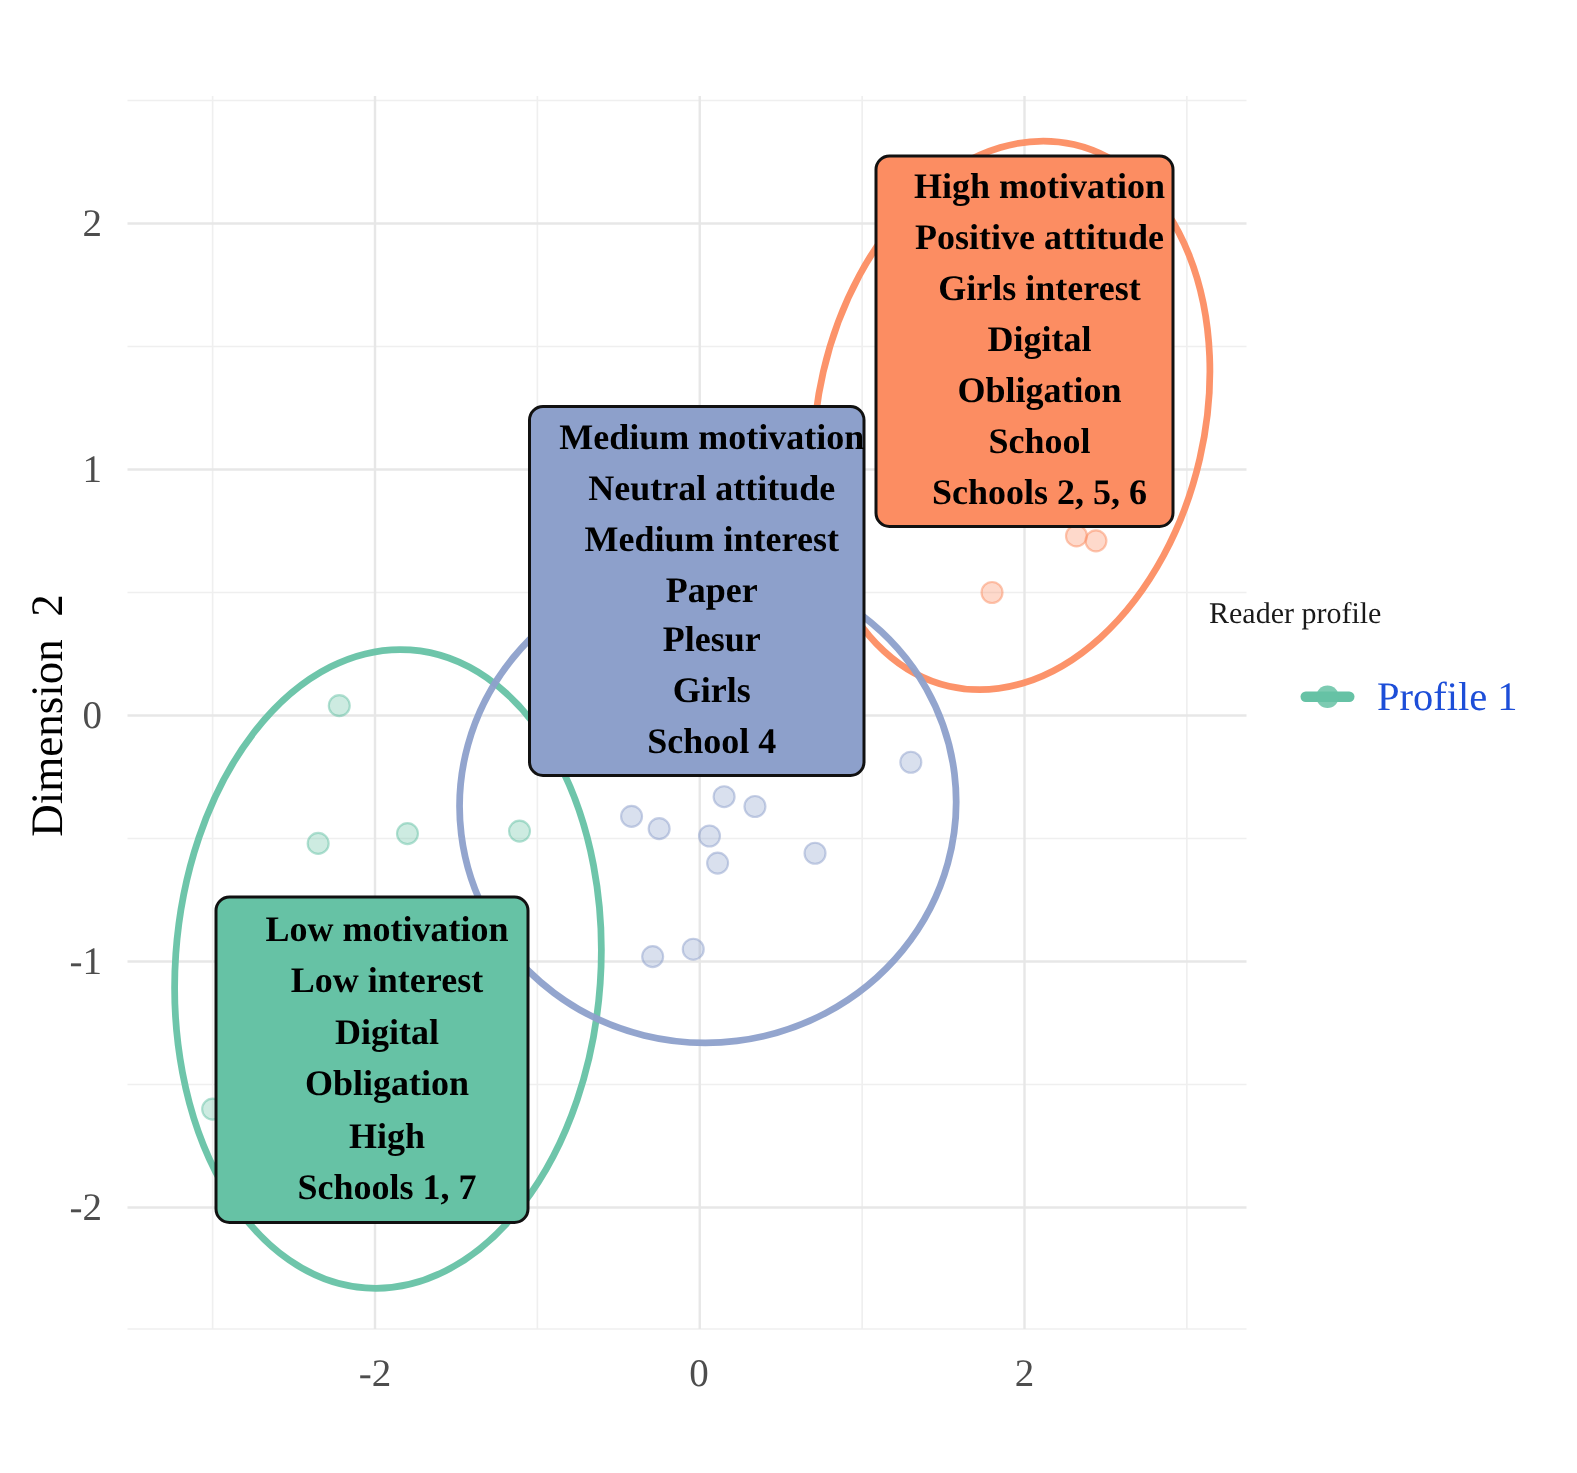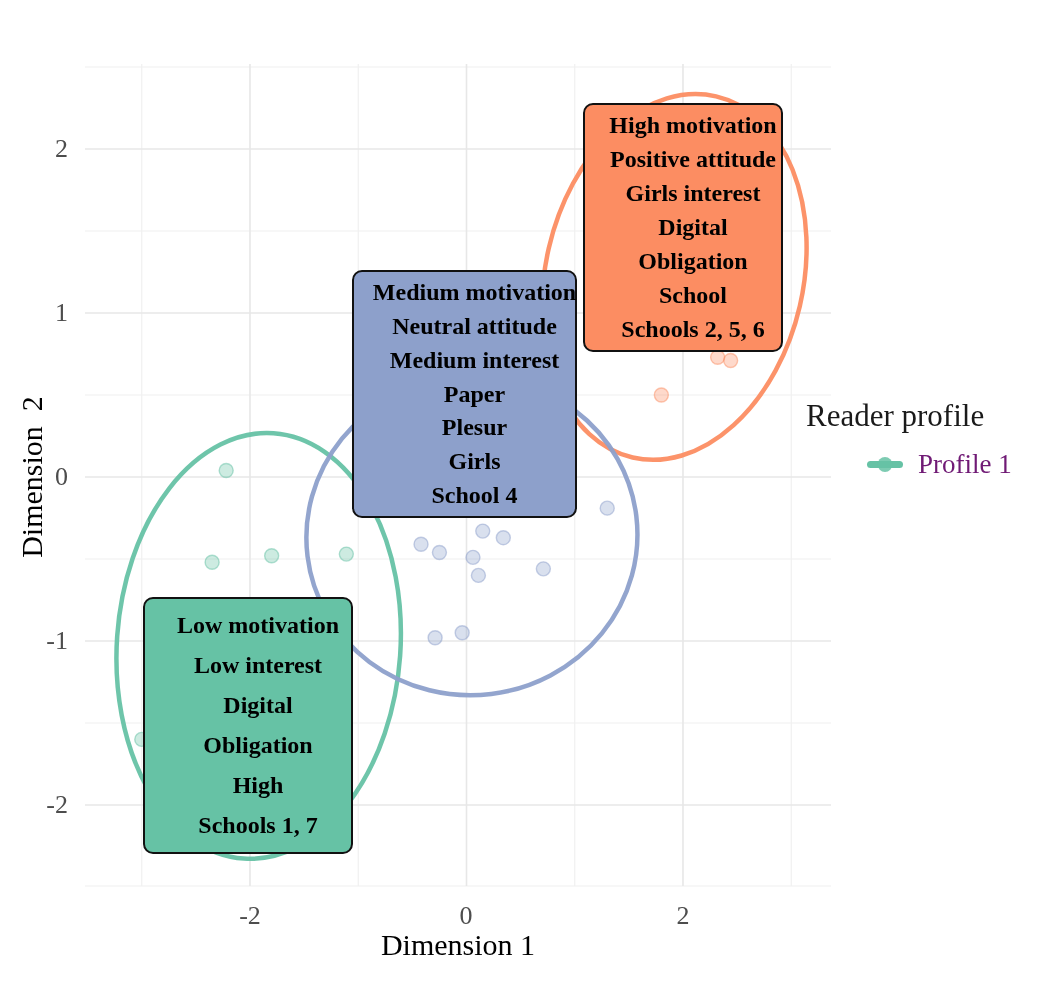--- a/index.html
+++ b/index.html
@@ -10,24 +10,24 @@
   .x-tick{width:60px;text-align:center;top:901px;height:30px;}
   .y-tick{width:52px;text-align:right;left:16px;height:30px;}
   .axis-title{position:absolute;font-size:30px;color:#000;}
   #x-axis-title{left:258px;top:928px;width:400px;text-align:center;}
   #y-axis-title{left:-98px;top:460px;width:260px;text-align:center;transform:rotate(-90deg);white-space:pre;}
   .profile-box{position:absolute;z-index:5;border:2.5px solid #111;border-radius:10px;
     display:flex;flex-direction:column;justify-content:space-evenly;align-items:center;
     font-weight:bold;font-size:24px;color:#000;text-align:center;box-sizing:border-box;padding-left:20px;}
   .profile-box .line{white-space:nowrap;}
   #legend{position:absolute;left:800px;top:398px;width:245px;z-index:4;}
-  #legend-title{font-size:31px;color:#1a1a1a;margin:0 0 16px 6px;}
+  #legend-title{font-size:20px;color:#1a1a1a;margin:0 0 16px 6px;}
   .legend-item{position:absolute;left:0;width:245px;height:30px;display:flex;align-items:center;}
   .legend-key{position:absolute;left:66px;top:7px;}
-  .legend-label{position:absolute;left:118px;font-size:27px;color:#701a75;line-height:30px;}
+  .legend-label{position:absolute;left:118px;font-size:27px;color:#1d4ed8;line-height:30px;}
 </style>
 </head>
 <body>
 
 <div id="figure">
 
   <svg id="plot-svg" width="1051" height="982">
       <line x1="141.75" x2="141.75" y1="64" y2="886" stroke="#EFEFEF" stroke-width="1.1"></line>
       <line x1="358.25" x2="358.25" y1="64" y2="886" stroke="#EFEFEF" stroke-width="1.1"></line>
       <line x1="574.75" x2="574.75" y1="64" y2="886" stroke="#EFEFEF" stroke-width="1.1"></line>
@@ -72,21 +72,20 @@
   <div class="tick-label x-tick" style="left:220px;">-2</div>
   <div class="tick-label x-tick" style="left:436px;">0</div>
   <div class="tick-label x-tick" style="left:653px;">2</div>
 
   <div class="tick-label y-tick" style="top:134px;">2</div>
   <div class="tick-label y-tick" style="top:298px;">1</div>
   <div class="tick-label y-tick" style="top:462px;">0</div>
   <div class="tick-label y-tick" style="top:626px;">-1</div>
   <div class="tick-label y-tick" style="top:790px;">-2</div>
 
-  <div id="x-axis-title" class="axis-title">Dimension 1</div>
   <div id="y-axis-title" class="axis-title">Dimension  2</div>
 
   <div class="profile-box" id="box-high" style="left: 583px; top: 103px; width: 200px; height: 249px; background: rgb(252, 141, 98);">
     <div class="line">High motivation</div>
     <div class="line">Positive attitude</div>
     <div class="line">Girls interest</div>
     <div class="line">Digital</div>
     <div class="line">Obligation</div>
     <div class="line">School</div>
     <div class="line">Schools 2, 5, 6</div>
@@ -95,21 +94,21 @@
   <div class="profile-box" id="box-medium" style="left: 352px; top: 270px; width: 225px; height: 248px; background: rgb(141, 160, 203);">
     <div class="line">Medium motivation</div>
     <div class="line">Neutral attitude</div>
     <div class="line">Medium interest</div>
     <div class="line">Paper</div>
     <div class="line">Plesur</div>
     <div class="line">Girls</div>
     <div class="line">School 4</div>
   </div>
 
-  <div class="profile-box" id="box-low" style="left: 143px; top: 597px; width: 210px; height: 257px; background: rgb(102, 194, 165);">
+  <div class="profile-box" id="box-low" style="left: 143px; top: 597px; width: 210px; height: 219px; background: rgb(102, 194, 165);">
     <div class="line">Low motivation</div>
     <div class="line">Low interest</div>
     <div class="line">Digital</div>
     <div class="line">Obligation</div>
     <div class="line">High</div>
     <div class="line">Schools 1, 7</div>
   </div>
 
   <div id="legend">
     <div id="legend-title">Reader profile</div>

